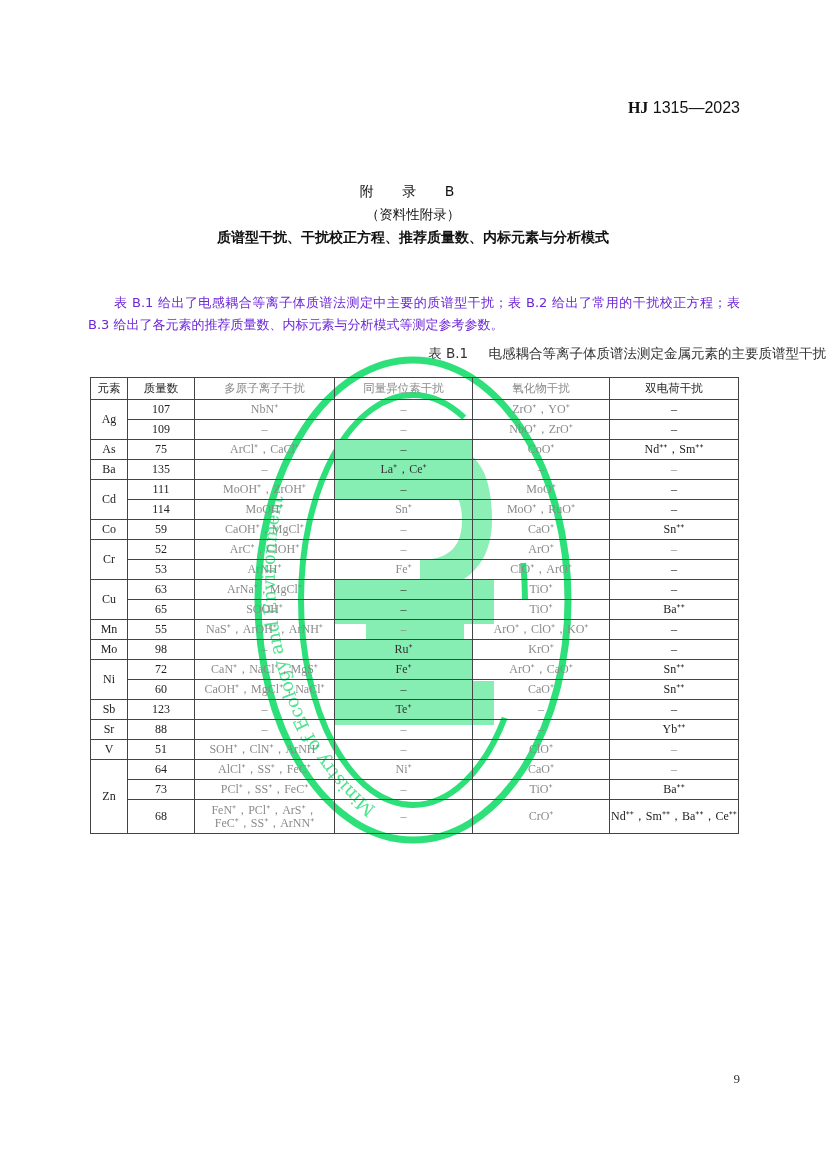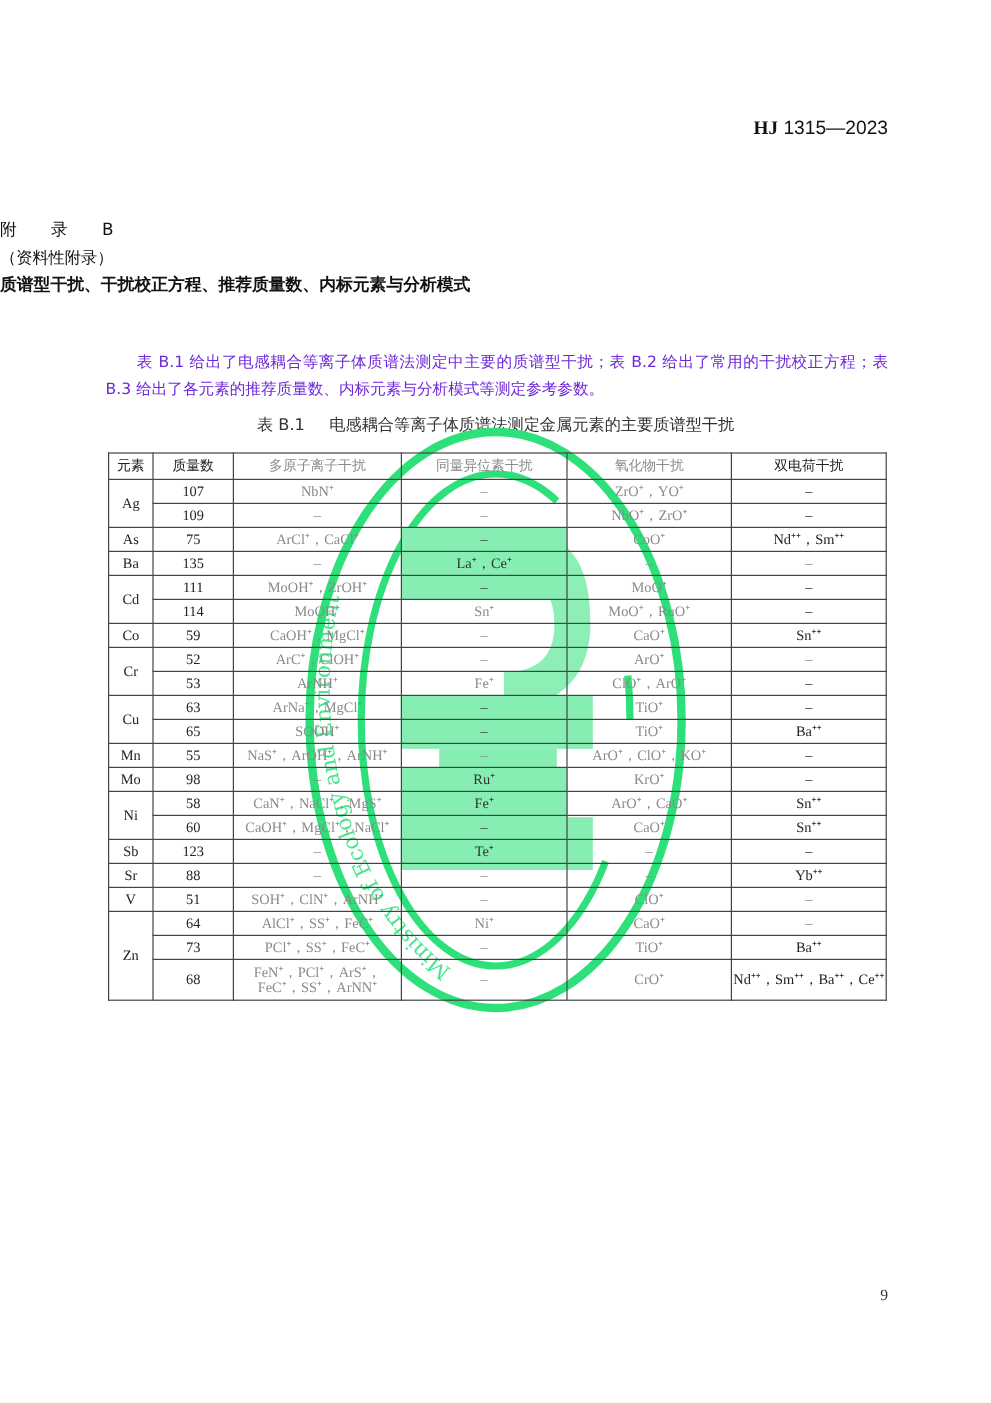--- a/index.html
+++ b/index.html
@@ -6,33 +6,33 @@
   body {
     width: 826px; height: 1169px; background: #ffffff; position: relative; overflow: hidden;
     font-family: "DejaVu Serif", "Liberation Serif", serif; color: #1a1a1a;
   }
   .std-code {
     position: absolute; left: 600px; top: 99px; width: 140px; text-align: right;
     font-family: "Liberation Sans", sans-serif; font-size: 16px; color: #111;
   }
   .std-code b { font-family: "Liberation Serif", serif; font-weight: bold; margin-left: 11px; }
   .center-line {
-    position: absolute; left: 0; width: 826px; 
+    position: absolute; left: 0; width: 826px; text-align: center;
     font-family: "DejaVu Sans", sans-serif; color: #111;
   }
   .appendix { top: 183px; font-size: 14px; letter-spacing: 12px; }
   .appendix-note { top: 206px; font-size: 13.5px; }
   .appendix-title { top: 229px; font-size: 14px; font-weight: bold; }
   .para {
     position: absolute; left: 88px; top: 292px; width: 652px;
     font-family: "DejaVu Sans", sans-serif; font-size: 13px; line-height: 22px; color: #6d28d9;
     text-indent: 26px; text-align: justify;
   }
   .table-caption {
-    position: absolute; left: 0; top: 345px; width: 826px; text-align: center;
+    position: absolute; left: 0; top: 345px; width: 826px; text-align: right;
     font-family: "DejaVu Sans", sans-serif; font-size: 13.5px; color: #333;
   }
   .table-caption .cap-num { margin-right: 16px; }
 
   
   .watermark { position: absolute; left: 0; top: 0; width: 826px; height: 1169px; pointer-events: none; }
 
   table.data {
     position: absolute; left: 90px; top: 377px; border-collapse: collapse;
     font-family: "Liberation Serif", serif; font-size: 12px;
@@ -194,21 +194,21 @@
     <tr>
       <td>Mo</td>
       <td>98</td>
       <td class="faint">–</td>
       <td class="green">Ru⁺</td>
       <td class="faint">KrO⁺</td>
       <td>–</td>
     </tr>
     <tr>
       <td rowspan="2">Ni</td>
-      <td>58</td>
+      <td>72</td>
       <td class="faint">CaN⁺，NaCl⁺，MgS⁺</td>
       <td class="green">Fe⁺</td>
       <td class="faint">ArO⁺，CaO⁺</td>
       <td>Sn⁺⁺</td>
     </tr>
     <tr>
       <td>60</td>
       <td class="faint">CaOH⁺，MgCl⁺，NaCl⁺</td>
       <td class="faint green">–</td>
       <td class="faint">CaO⁺</td>

